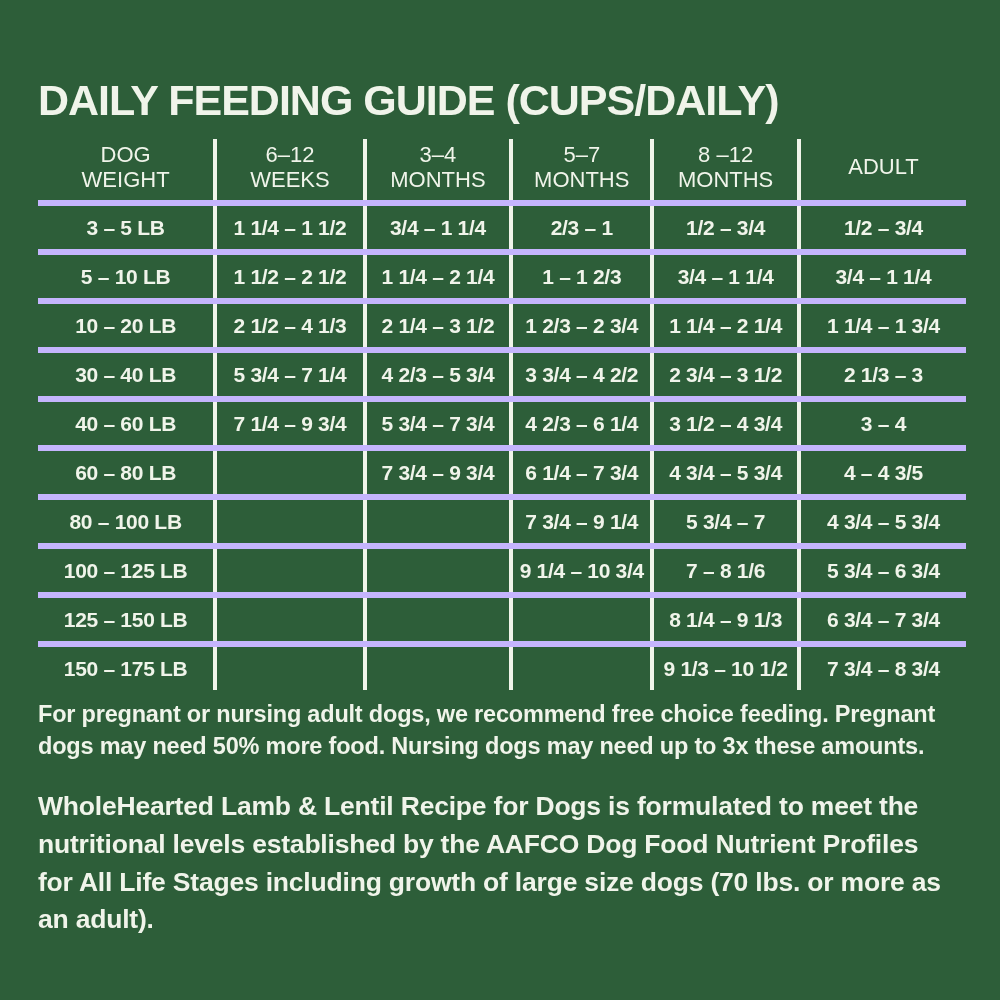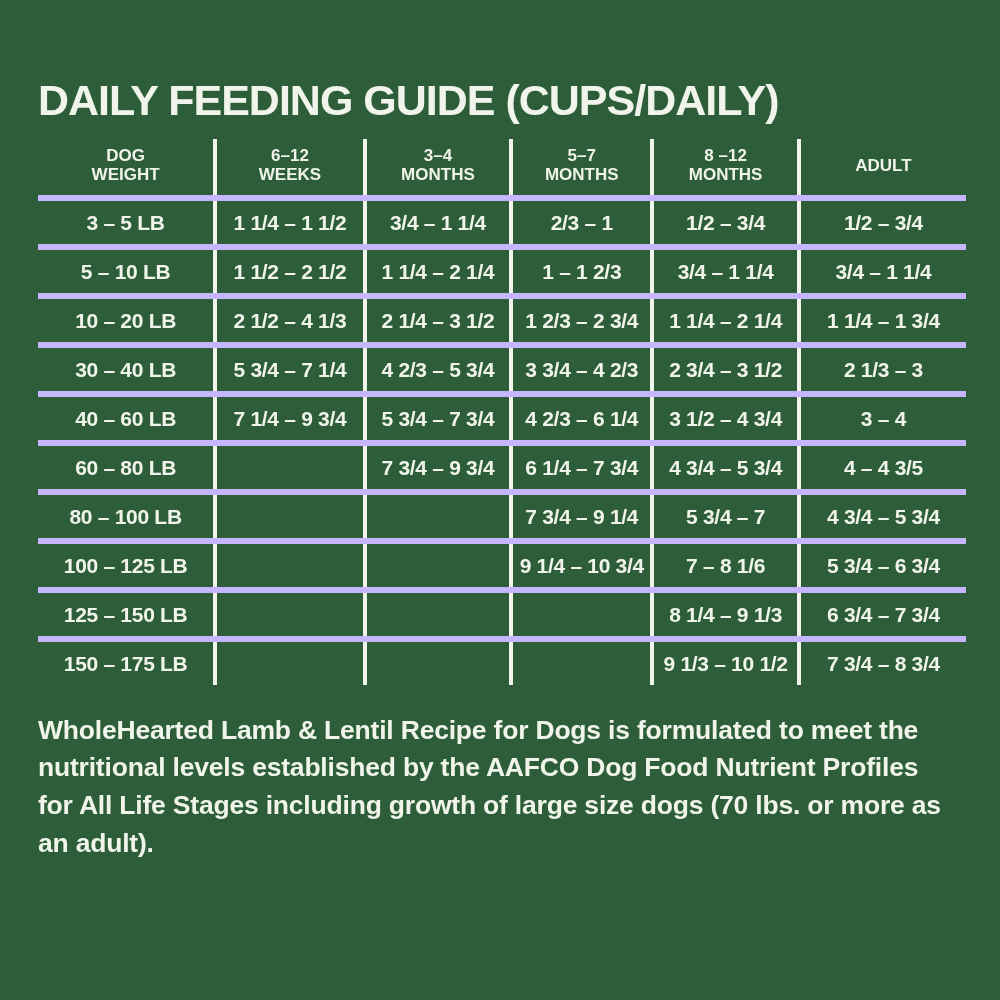--- a/index.html
+++ b/index.html
@@ -30,22 +30,22 @@
     border-collapse: collapse;
     table-layout: fixed;
   }
   col.c1 { width: 19.1%; }
   col.c2 { width: 16.1%; }
   col.c3 { width: 15.8%; }
   col.c4 { width: 15.2%; }
   col.c5 { width: 15.8%; }
   col.c6 { width: 18.0%; }
   .feeding-table th {
-    font-size: 17px;
-    font-weight: 700;
+    font-size: 22px;
+    font-weight: 400;
     line-height: 1.12;
     white-space: pre-line;
     text-align: center;
     vertical-align: middle;
     padding: 4px 2px 8px 2px;
     height: 44px;
   }
   .feeding-table td {
     font-size: 21px;
     font-weight: 800;
@@ -132,21 +132,21 @@
           <td>2 1/2 – 4 1/3</td>
           <td>2 1/4 – 3 1/2</td>
           <td>1 2/3 – 2 3/4</td>
           <td>1 1/4 – 2 1/4</td>
           <td>1 1/4 – 1 3/4</td>
         </tr>
         <tr>
           <td>30 – 40 LB</td>
           <td>5 3/4 – 7 1/4</td>
           <td>4 2/3 – 5 3/4</td>
-          <td>3 3/4 – 4 2/3</td>
+          <td>3 3/4 – 4 2/2</td>
           <td>2 3/4 – 3 1/2</td>
           <td>2 1/3 – 3</td>
         </tr>
         <tr>
           <td>40 – 60 LB</td>
           <td>7 1/4 – 9 3/4</td>
           <td>5 3/4 – 7 3/4</td>
           <td>4 2/3 – 6 1/4</td>
           <td>3 1/2 – 4 3/4</td>
           <td>3 – 4</td>
@@ -187,16 +187,17 @@
           <td>150 – 175 LB</td>
           <td></td>
           <td></td>
           <td></td>
           <td>9 1/3 – 10 1/2</td>
           <td>7 3/4 – 8 3/4</td>
         </tr>
       </tbody>
   </table>
 
+  <p class="footnote">For pregnant or nursing adult dogs, we recommend free choice feeding. Pregnant dogs may need 50% more food. Nursing dogs may need up to 3x these amounts.</p>
 
   <p class="description">WholeHearted Lamb &amp; Lentil Recipe for Dogs is formulated to meet the nutritional levels established by the AAFCO Dog Food Nutrient Profiles for All Life Stages including growth of large size dogs (70 lbs. or more as an adult).</p>
 
 </div>
 
 </body></html>

